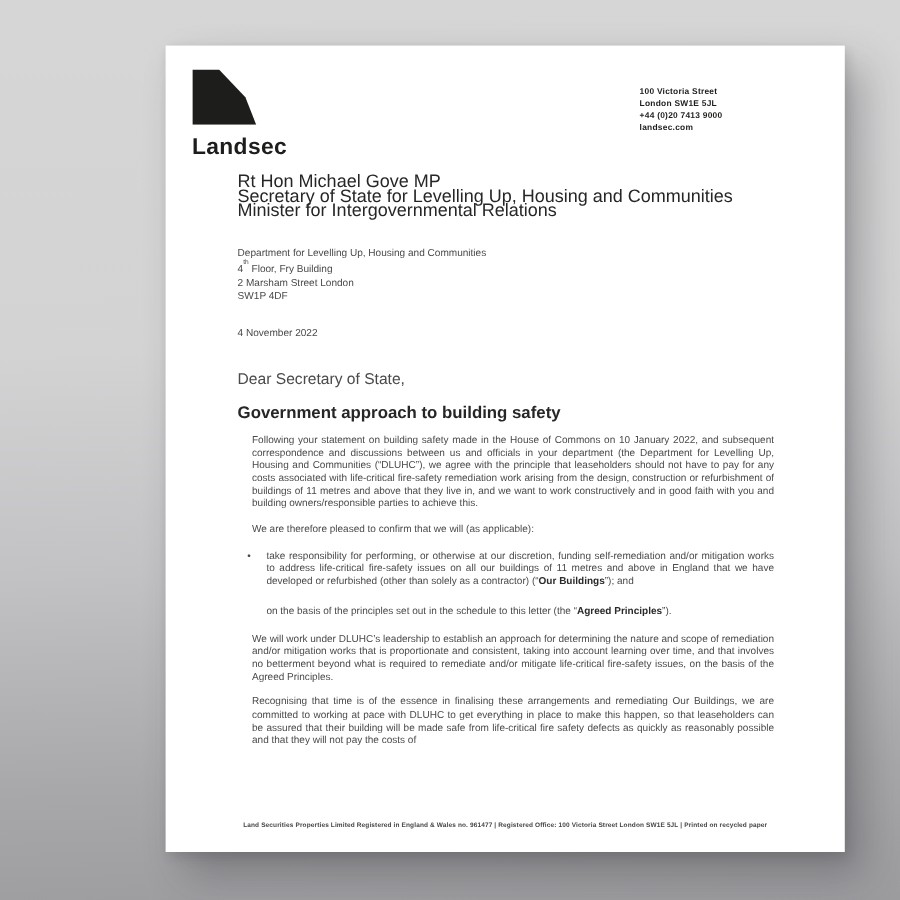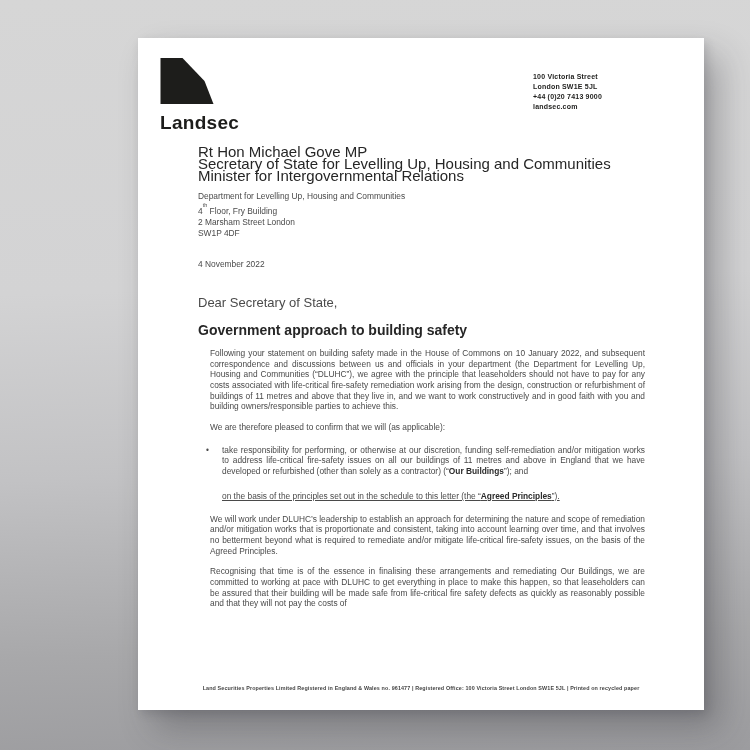--- a/index.html
+++ b/index.html
@@ -23,34 +23,34 @@
     margin-top:9px; font-size:19px; line-height:19px; font-weight:700;
     letter-spacing:0.3px; color:#1d1d1b;
   }
   .contact {
     position:absolute; left:395px; top:34px;
     font-size:7px; line-height:10px; font-weight:700;
     letter-spacing:0.2px; color:#1d1d1b;
   }
   .content { margin:14px 59px 0 60px; font-size:8.4px; color:#4a4a4a; }
   .recipient-bold div { font-size:15px; line-height:12px; font-weight:400; color:#262626; }
-  .recipient-addr { margin-top:9px; }
+  .recipient-addr { margin-top:23px; }
   .recipient-addr div { font-size:8.4px; line-height:11.5px; }
   sup.ord { font-size:5.5px; position:relative; top:-2.5px; }
   .date { margin-top:19px; font-size:8.4px; }
   .salutation { margin-top:26px; font-size:13px; }
   .subject { margin-top:12px; font-size:14px; font-weight:700; color:#262626; }
   p.body { margin:10px 0 0 12px; font-size:8.35px; line-height:10.7px; text-align:justify; }
   ul.bullets { margin:12px 0 0 0; padding:0; list-style:none; }
   ul.bullets li {
     position:relative; padding-left:24px; margin-top:12px;
     font-size:8.35px; line-height:10.7px; text-align:justify;
   }
   ul.bullets li::before { content:"\2022"; position:absolute; left:8px; top:0; color:#4a4a4a; }
-  .hang { margin:14px 0 12px 24px; font-size:8.35px; line-height:10.7px;text-decoration:underline; }
+  .hang { margin:14px 0 12px 24px; font-size:8.35px; line-height:10.7px; }
   strong { font-weight:700; color:#2b2b2b; }
   .footer {
     position:absolute; left:0; right:0; bottom:19px; text-align:center;
     font-size:5.4px; letter-spacing:0.12px; color:#454545; font-weight:700;
   }
 </style>
 </head>
 <body>
 
 <div class="stage">

